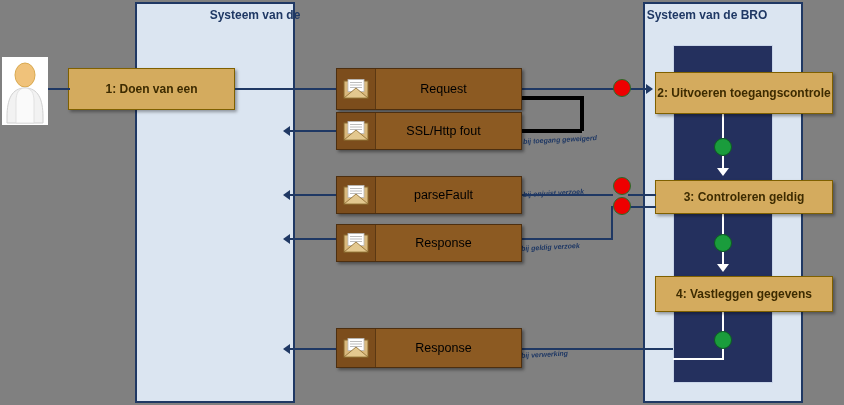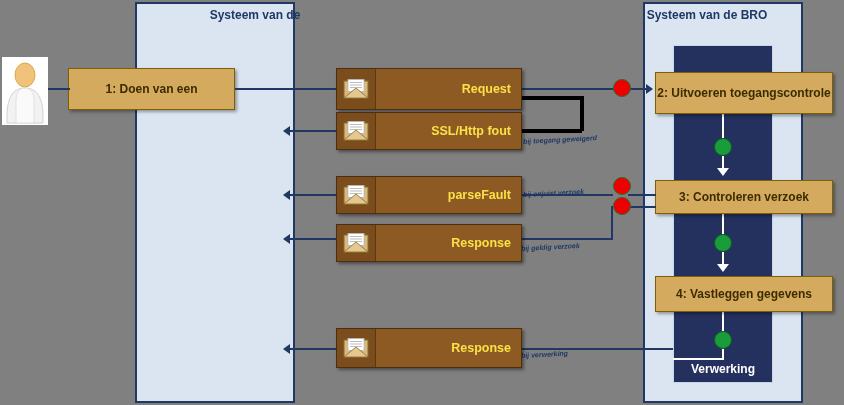--- a/index.html
+++ b/index.html
@@ -90,23 +90,23 @@
   }
   .msg .envelope{
     width:38px;height:100%;
     background:#7c4d1c;
     border-right:1px solid #5b3813;
     display:flex;align-items:center;justify-content:center;
     flex:0 0 38px;
   }
   .msg .mlabel{
     flex:1;
-    text-align:right;
-    color:#fde047;
-    font-weight:bold;
+    text-align:center;
+    color:#000000;
+    font-weight:normal;
     font-size:12.5px;
     padding-right:10px;
   }
   #msg-request{left:336px;top:68px;width:186px;height:42px;}
   #msg-ssl{left:336px;top:112px;width:186px;height:38px;}
   #msg-parsefault{left:336px;top:176px;width:186px;height:38px;}
   #msg-response1{left:336px;top:224px;width:186px;height:38px;}
   #msg-response2{left:336px;top:328px;width:186px;height:40px;}
 
   
@@ -169,39 +169,38 @@
 
   <div class="lane" id="lane-supplier"></div>
   <div class="lane-title" style="left:135px;top:8px;width:160px;margin-left:40px;">
     <div>Systeem van de</div>
   </div>
 
   <div class="lane" id="lane-bro"></div>
   <div class="lane-title" style="left:643px;top:8px;width:128px;">Systeem van de BRO</div>
 
   <div class="verwerking"></div>
-  <div class="verwerking-label">Verwerking</div>
 
   <div class="wline" style="left:722px;top:106px;width:2px;height:32px;"></div>
   <div class="warrow" style="left:717px;top:168px;"></div>
   <div class="wline" style="left:722px;top:156px;width:2px;height:14px;"></div>
   <div class="wline" style="left:722px;top:214px;width:2px;height:32px;"></div>
   <div class="warrow" style="left:717px;top:264px;"></div>
   <div class="wline" style="left:722px;top:252px;width:2px;height:14px;"></div>
   <div class="wline" style="left:722px;top:310px;width:2px;height:22px;"></div>
   <div class="wline" style="left:722px;top:348px;width:2px;height:12px;"></div>
   <div class="wline" style="left:673px;top:358px;width:51px;height:2px;"></div>
 
   <div class="proc" id="proc-1">
     <div>
       <div>1: Doen van een</div>
     </div>
   </div>
   <div class="proc" id="proc-2">2: Uitvoeren toegangscontrole</div>
-  <div class="proc" id="proc-3">3:  Controleren verzoek</div>
+  <div class="proc" id="proc-3">3:  Controleren geldig</div>
   <div class="proc" id="proc-4">4: Vastleggen gegevens</div>
 
   <div class="nline h" style="left:44px;top:88px;width:26px;"></div>
 
   <div class="nline h" style="left:235px;top:88px;width:103px;"></div>
 
   <div class="nline h" style="left:521px;top:88px;width:100px;"></div>
   <div class="rarrow" style="left:646px;top:84px;"></div>
   <div class="nline h" style="left:630px;top:88px;width:18px;"></div>
 

